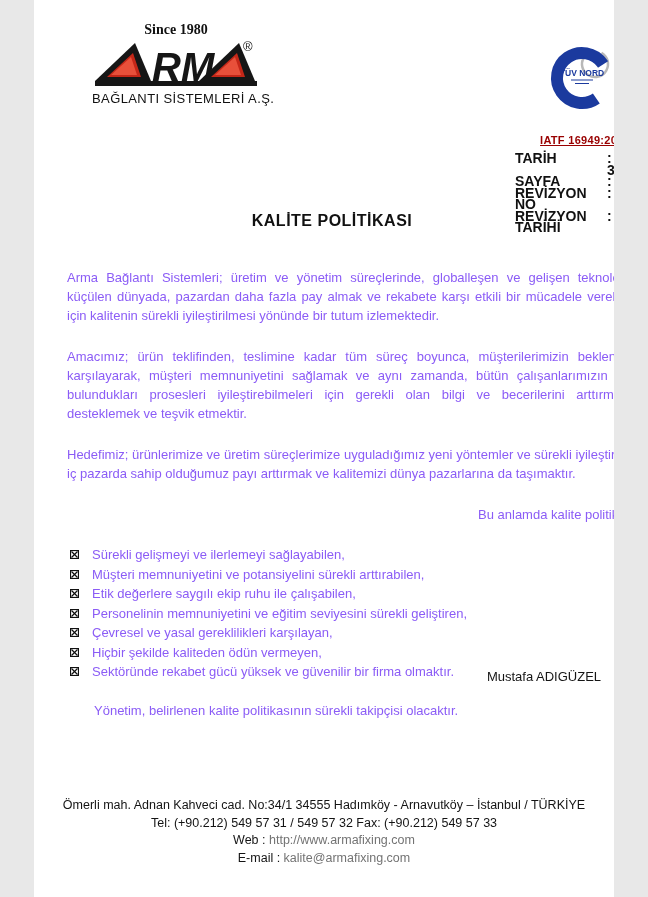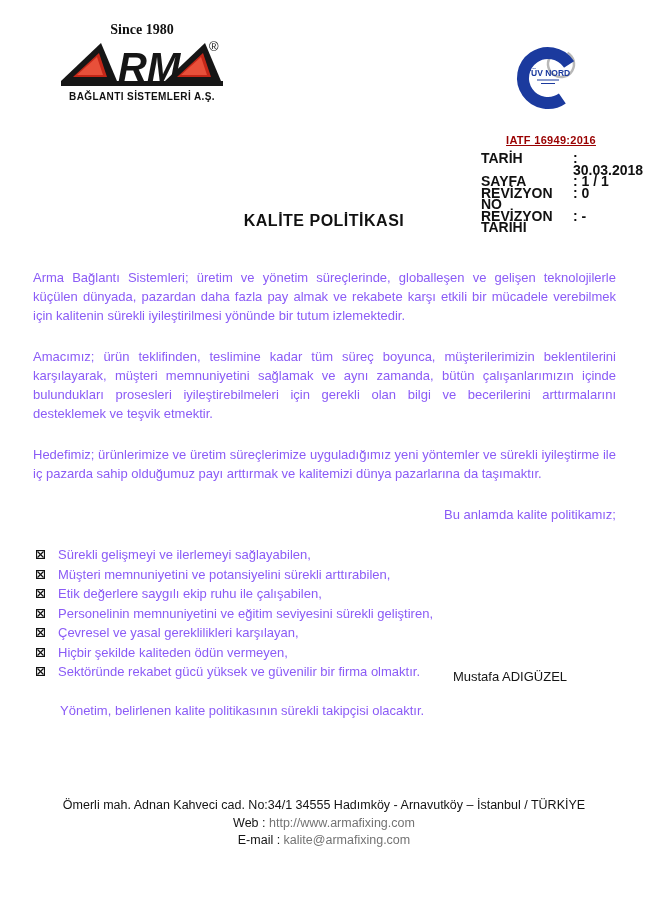--- a/index.html
+++ b/index.html
@@ -1,46 +1,46 @@
 <!DOCTYPE html>
 <html lang="tr"><head>
 <meta charset="utf-8">
 <style>
   * { margin:0; padding:0; box-sizing:border-box; }
   html,body { background:#e8e8e8; }
   .page {
     position:relative;
-    width:648px; height:897px;
+    width:580px; height:897px;
     margin:0 auto;
     background:#ffffff;
     font-family:"Liberation Sans", sans-serif;
     color:#1a1a1a;
     overflow:hidden;
   }
 
   
   .logo-block { position:absolute; left:58px; top:22px; width:168px; text-align:center; }
   .logo-since { font-family:"Liberation Serif", serif; font-weight:bold; font-size:14px; color:#111; }
   .logo-mark  { display:block; margin:1px auto 0; }
-  .logo-sub   { font-size:10px; font-weight:bold; letter-spacing:0.4px; color:#111; margin-top:2px; white-space:nowrap; }
+  .logo-sub   { font-size:13px; font-weight:normal; letter-spacing:0.4px; color:#111; margin-top:2px; white-space:nowrap; }
 
   .cert-block { position:absolute; left:503px; top:40px; width:96px; text-align:center; }
   .cert-standard {
     display:inline-block; margin-top:18px;
     font-size:11px; font-weight:bold; color:#990000;
     text-decoration:underline; letter-spacing:0.3px;
   }
 
   .meta-block { position:absolute; left:473px; top:153px; width:165px;
     font-size:14px; font-weight:bold; line-height:11.5px; color:#111;margin-left:8px; }
   .meta-row { display:grid; grid-template-columns:92px 1fr; }
 
   
   .doc-title {
-    position:absolute; top:212px; left:0; width:100%;
+    position:absolute; top:212px; left:8px; width:100%;
     text-align:center; font-size:16px; font-weight:bold;
     letter-spacing:0.5px; color:#111;
   }
 
   
   .content { position:absolute; left:33px; top:268px; width:583px;
     font-size:13px; line-height:19px; color:#8b5cf6; }
   .content p { text-align:justify; margin-bottom:22px; }
   .content p.intro { margin-bottom:21px; text-align:right; }
   ul.policy { list-style:none; margin-bottom:19px; }
@@ -185,17 +185,18 @@
 
     <p class="closing">Yönetim, belirlenen kalite politikasının sürekli takipçisi olacaktır.</p>
   </div>
 
   <div class="signature">
     <div>Mustafa ADIGÜZEL</div>
   </div>
 
   <div class="footer">
     <div>Ömerli mah. Adnan Kahveci cad. No:34/1 34555  Hadımköy - Arnavutköy – İstanbul / TÜRKİYE</div>
+    <div>Tel: (+90.212) 549 57 31 / 549 57 32  Fax: (+90.212) 549 57 33</div>
     <div><span>Web  : </span><span class="link">http://www.armafixing.com</span></div>
     <div><span>E-mail : </span><span class="link">kalite@armafixing.com</span></div>
   </div>
 
 </div>
 
 </body></html>

